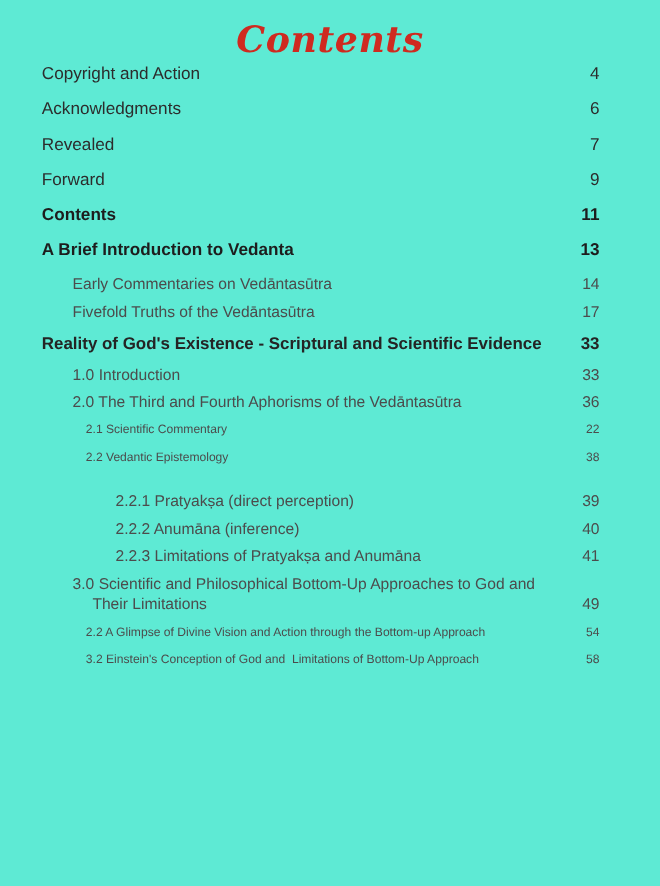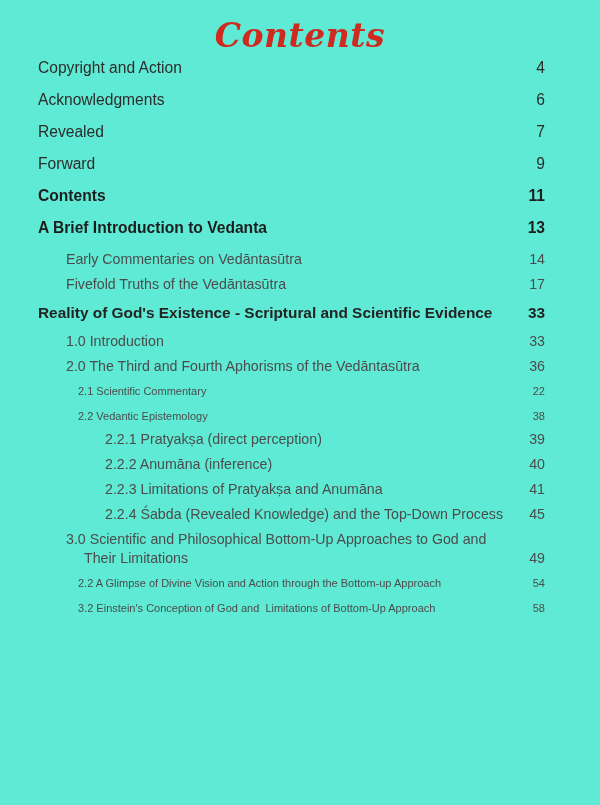--- a/index.html
+++ b/index.html
@@ -120,21 +120,21 @@
     font-size: 11px;
   }
   .lvl-3 {
     margin-left: 67px;
     font-size: 14.2px;
   }
 
   .gap-xs { margin-top: 3px; }
   .gap-s  { margin-top: 6px; }
   .gap-m  { margin-top: 9px; }
-  .gap-l  { margin-top: 4px; }
+  .gap-l  { margin-top: 21px; }
 </style>
 </head>
 <body>
 
 <div class="page">
 
   <div class="toc-title">Contents</div>
 
   <ul class="toc-list">
       <li class="toc-entry lvl-front">
@@ -226,26 +226,20 @@
           <span class="entry-label">2.2.2 Anumāna (inference)</span>
           <span class="entry-page">40</span>
         </div>
       </li>
       <li class="toc-entry lvl-3 gap-s">
         <div class="entry-inner">
           <span class="entry-label">2.2.3 Limitations of Pratyakṣa and Anumāna</span>
           <span class="entry-page">41</span>
         </div>
       </li>
-      <li class="toc-entry lvl-3 gap-s">
-        <div class="entry-inner">
-          <span class="entry-label">2.2.4 Śabda (Revealed Knowledge) and the Top-Down Process</span>
-          <span class="entry-page">45</span>
-        </div>
-      </li>
       <li class="toc-entry lvl-1 gap-s">
         <div class="entry-inner">
           <span class="entry-label">3.0 Scientific and Philosophical Bottom-Up Approaches to God and Their Limitations</span>
           <span class="entry-page">49</span>
         </div>
       </li>
       <li class="toc-entry lvl-2 gap-s">
         <div class="entry-inner">
           <span class="entry-label">2.2 A Glimpse of Divine Vision and Action through the Bottom-up Approach</span>
           <span class="entry-page">54</span>

